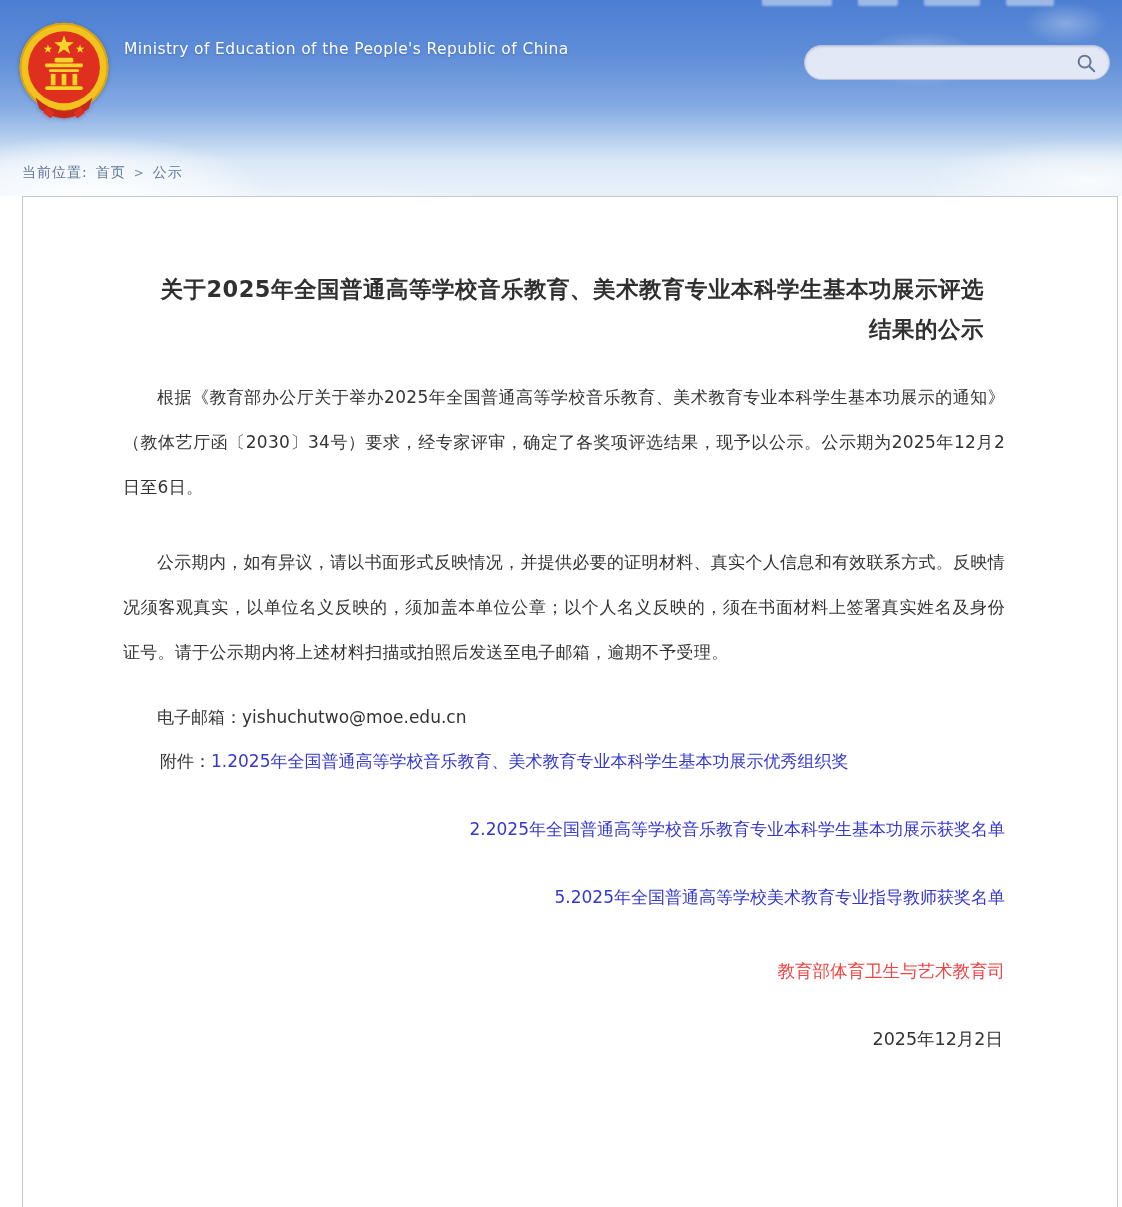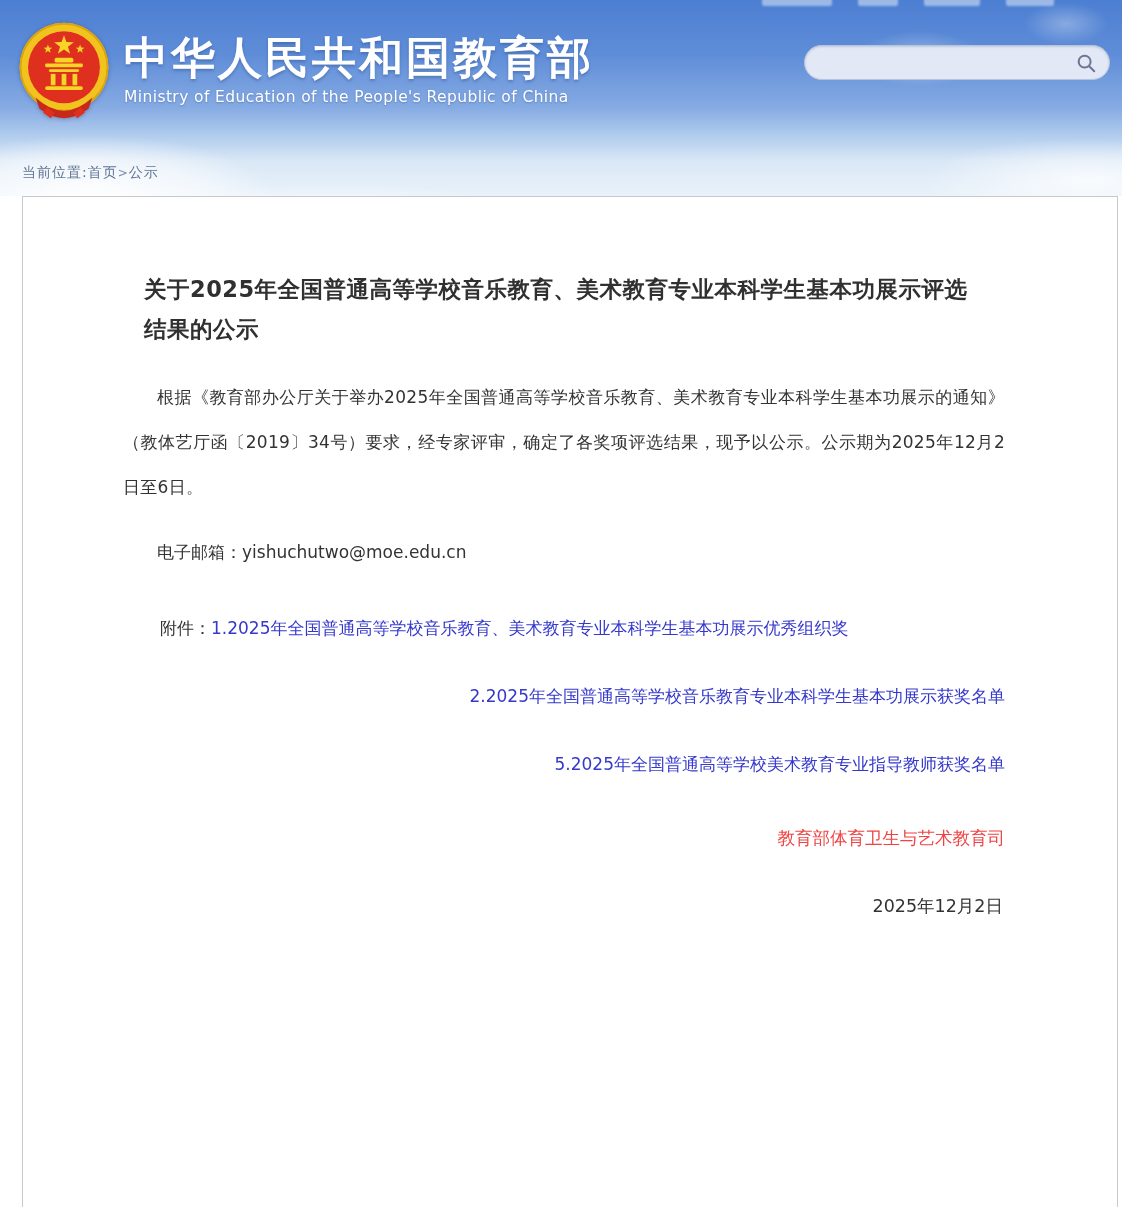--- a/index.html
+++ b/index.html
@@ -48,49 +48,49 @@
     flex: 1; border: none; outline: none; background: transparent;
     font-size: 14px; color: #445; font-family: inherit;
   }
   .search-btn { width: 24px; height: 24px; border: none; background: transparent; cursor: pointer; padding: 0; }
   .search-btn svg { width: 22px; height: 22px; display: block; }
 
   
   .breadcrumb {
     position: absolute; left: 22px; bottom: 14px;
     font-size: 14px; color: #5f7593; letter-spacing: 1px;
-    display: flex; align-items: center; gap: 0;
+    display: flex; align-items: center; gap: 8px;
   }
   .breadcrumb a { color: #5f7593; text-decoration: none; cursor: pointer; }
   .crumb-sep { color: #7b8da6; font-size: 12px; }
 
   
   .content-box {
     position: relative;
     margin: 0 4px 0 22px;
     min-height: 1011px;
     background: #ffffff;
     border: 1px solid #c9c9c9;
     border-bottom: none;
     padding: 72px 112px 40px 100px;
   }
   .doc-title {
     max-width: 840px; margin: 0 auto 26px auto;
-    text-align: left; font-size: 22.5px; font-weight: bold; color: #303030;
+    text-align: right; font-size: 22.5px; font-weight: bold; color: #303030;
     line-height: 40px; letter-spacing: 0.5px;
   }
   .para {
     font-size: 17px; color: #333333; line-height: 45px;
     text-indent: 2em; margin-bottom: 30px; letter-spacing: 0.3px;
     text-align: justify;
   }
   .email-line { font-size: 17px; color: #333333; line-height: 24px; text-indent: 2em; margin-top: 3px; }
   .email-addr { color: #333333; }
 
-  .attachments { margin-top: 52px; font-size: 17px; }
+  .attachments { margin-top: 20px; font-size: 17px; }
   .attach-row { line-height: 24px; margin-bottom: 44px; }
   .attach-row.first { padding-left: 37px; }
   .attach-row.cont  { padding-left: 95px; text-align: right; }
   .attach-label { color: #333333; }
   .attach-link { color: #3538cb; text-decoration: none; cursor: pointer; }
 
   .signature { margin-top: 50px; text-align: right; font-size: 17.5px; color: #ef4444; line-height: 24px; }
   .doc-date  { margin-top: 44px; text-align: right; font-size: 17.5px; color: #333333; line-height: 24px; padding-right: 2px; }
 </style>
 </head>
@@ -118,21 +118,20 @@
       <rect x="40" y="40" width="20" height="5" rx="2" fill="#f7d427"></rect>
       <rect x="36" y="57" width="5" height="12" fill="#f7d427"></rect>
       <rect x="47.5" y="57" width="5" height="12" fill="#f7d427"></rect>
       <rect x="59" y="57" width="5" height="12" fill="#f7d427"></rect>
       <rect x="30" y="70" width="40" height="4" rx="2" fill="#f7d427"></rect>
       <path d="M20 82 Q35 96 50 96 Q65 96 80 82 L76 94 Q62 104 50 104 Q38 104 24 94 Z" fill="#c8281a"></path>
       <path d="M32 92 L40 98 L36 104 L28 98 Z" fill="#de2f1f"></path>
       <path d="M68 92 L60 98 L64 104 L72 98 Z" fill="#de2f1f"></path>
     </svg>
     <div class="site-text">
-      <div class="site-title">中华人民共和国教育部</div>
       <div class="site-subtitle">Ministry of Education of the People's Republic of China</div>
     </div>
   </div>
 
   <div class="search-box">
     <input class="search-input" type="text" value="" placeholder="" style="">
     <button class="search-btn" aria-label="search">
       <svg viewBox="0 0 24 24" fill="none" stroke="#6b7790" stroke-width="2.2" stroke-linecap="round">
         <circle cx="10.5" cy="10.5" r="6.5"></circle>
         <line x1="15.5" y1="15.5" x2="21" y2="21"></line>
@@ -145,21 +144,22 @@
     <a>首页</a>
     <span class="crumb-sep">&gt;</span>
     <a>公示</a>
   </div>
 </div>
 
 <div class="content-box">
 
   <h1 class="doc-title">关于2025年全国普通高等学校音乐教育、美术教育专业本科学生基本功展示评选结果的公示</h1>
 
-  <p class="para">根据《教育部办公厅关于举办2025年全国普通高等学校音乐教育、美术教育专业本科学生基本功展示的通知》（教体艺厅函〔2019〕34号）要求，经专家评审，确定了各奖项评选结果，现予以公示。公示期为2025年12月2日至6日。</p>
+  <p class="para">根据《教育部办公厅关于举办2025年全国普通高等学校音乐教育、美术教育专业本科学生基本功展示的通知》（教体艺厅函〔2030〕34号）要求，经专家评审，确定了各奖项评选结果，现予以公示。公示期为2025年12月2日至6日。</p>
+  <p class="para">公示期内，如有异议，请以书面形式反映情况，并提供必要的证明材料、真实个人信息和有效联系方式。反映情况须客观真实，以单位名义反映的，须加盖本单位公章；以个人名义反映的，须在书面材料上签署真实姓名及身份证号。请于公示期内将上述材料扫描或拍照后发送至电子邮箱，逾期不予受理。</p>
 
   <p class="email-line"><span>电子邮箱：</span><span class="email-addr">yishuchutwo@moe.edu.cn</span></p>
 
   <div class="attachments">
     <div class="attach-row first"><span class="attach-label">附件：</span><a class="attach-link">1.2025年全国普通高等学校音乐教育、美术教育专业本科学生基本功展示优秀组织奖</a></div>
     <div class="attach-row cont"><a class="attach-link">2.2025年全国普通高等学校音乐教育专业本科学生基本功展示获奖名单</a></div>
     <div class="attach-row cont"><a class="attach-link">5.2025年全国普通高等学校美术教育专业指导教师获奖名单</a></div>
   </div>
 
   <div class="signature">教育部体育卫生与艺术教育司</div>

